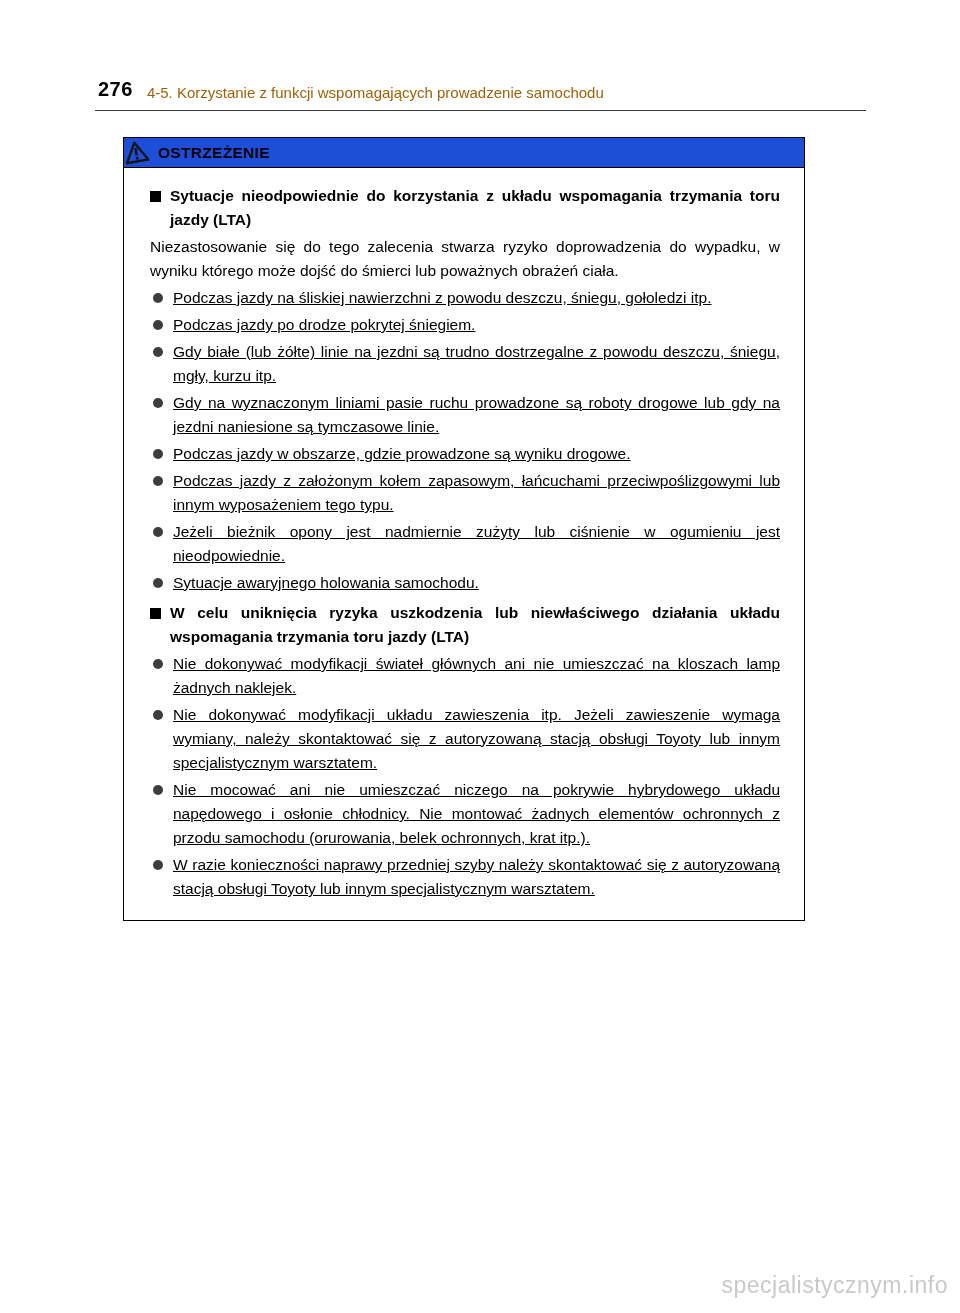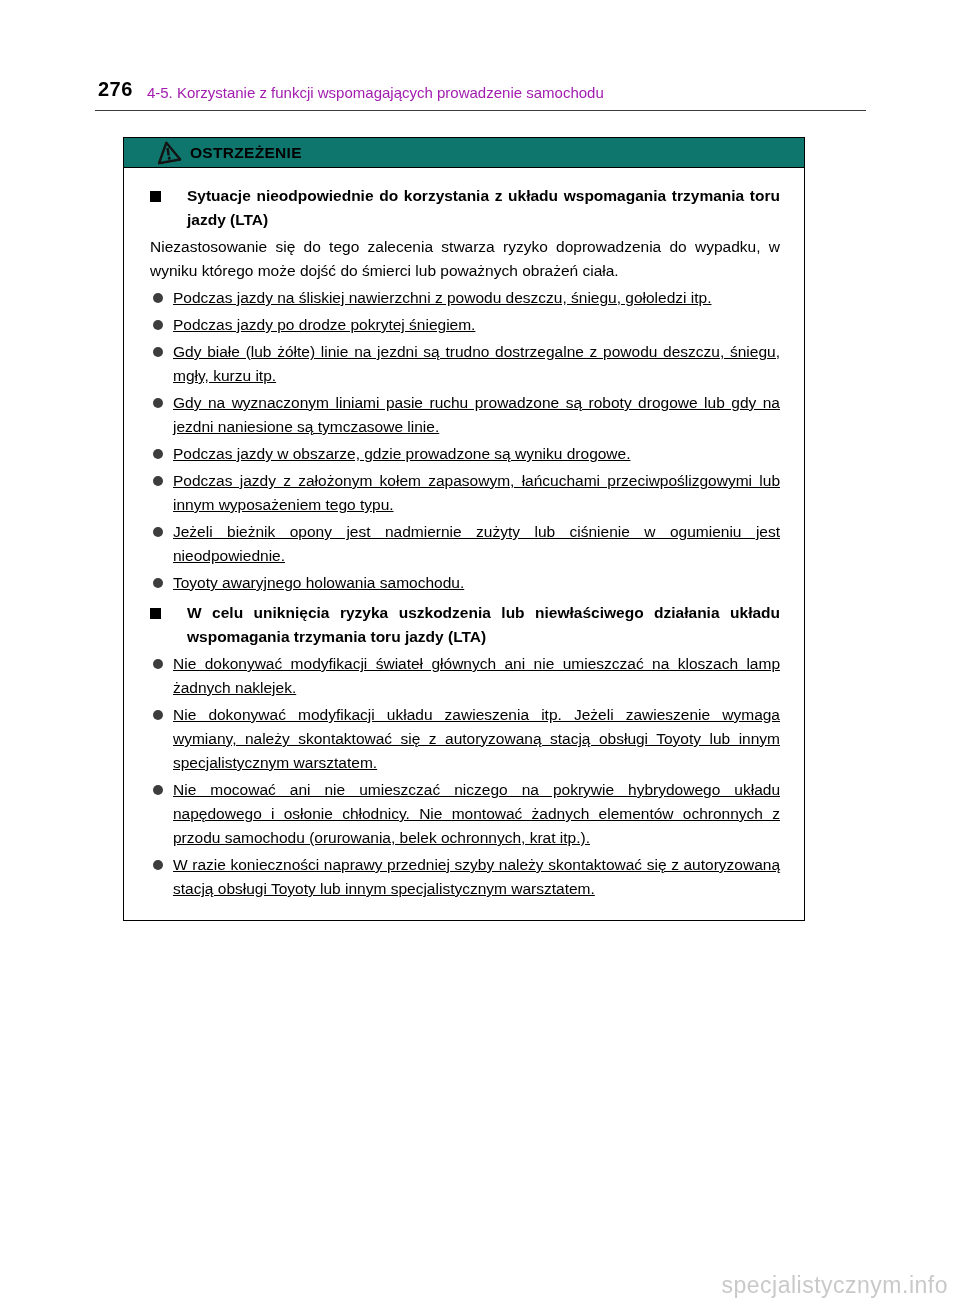--- a/index.html
+++ b/index.html
@@ -24,45 +24,45 @@
     align-items: flex-end;
     gap: 14px;
   }
   .page-number {
     font-size: 20px;
     font-weight: bold;
     letter-spacing: 0.5px;
   }
   .section-title {
     font-size: 15px;
-    color: #a21caf;
+    color: #a16207;
   }
   .header-rule {
     position: absolute;
     top: 110px;
     left: 95px;
     width: 771px;
     height: 1px;
     background: #3a3a3a;
   }
 
   
   .warning-wrap {
     position: absolute;
     top: 137px;
     left: 123px;
     width: 682px;
   }
   .warning-titlebar {
     border: 1px solid #000;
-    background: #0f766e;
+    background: #1d4ed8;
     height: 31px;
     display: flex;
     align-items: center;
-    padding-left: 32px;
+    padding-left: 0;
     gap: 10px;
   }
   .warning-titlebar .wtitle {
     font-size: 15.5px;
     font-weight: bold;
     letter-spacing: 0.3px;
   }
   .warning-icon {
     width: 24px;
     height: 22px;
@@ -79,21 +79,20 @@
     font-size: 15.5px;
     line-height: 24px;
     text-align: justify;
   }
 
   
   .sec-heading {
     display: flex;
     font-weight: bold;
     margin: 3px 0 3px 0;
-    gap: 17px;
   }
   .sq {
     width: 11px;
     height: 11px;
     background: #000;
     flex: none;
     margin: 7px 9px 0 0;
   }
   .sec-heading .htext {
     text-align: justify;
@@ -184,21 +183,21 @@
     <div class="bullet">
       <span class="dot"></span>
       <span class="btext">Podczas jazdy z założonym kołem zapasowym, łańcuchami przeciwpoślizgowymi lub innym wyposażeniem tego typu.</span>
     </div>
     <div class="bullet">
       <span class="dot"></span>
       <span class="btext">Jeżeli bieżnik opony jest nadmiernie zużyty lub ciśnienie w ogumieniu jest nieodpowiednie.</span>
     </div>
     <div class="bullet">
       <span class="dot"></span>
-      <span class="btext">Toyoty awaryjnego holowania samochodu.</span>
+      <span class="btext">Sytuacje awaryjnego holowania samochodu.</span>
     </div>
 
     <div class="sec-heading sec2-gap">
       <span class="sq"></span>
       <span class="htext">W celu uniknięcia ryzyka uszkodzenia lub niewłaściwego działania układu wspomagania trzymania toru jazdy (LTA)</span>
     </div>
 
     <div class="bullet">
       <span class="dot"></span>
       <span class="btext">Nie dokonywać modyfikacji świateł głównych ani nie umieszczać na kloszach lamp żadnych naklejek.</span>

